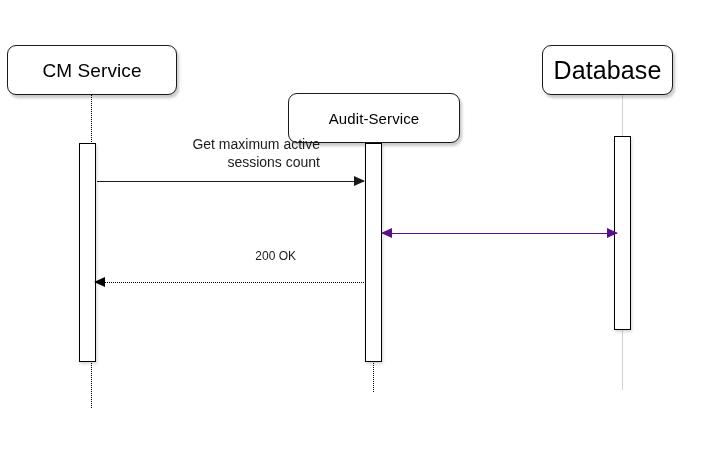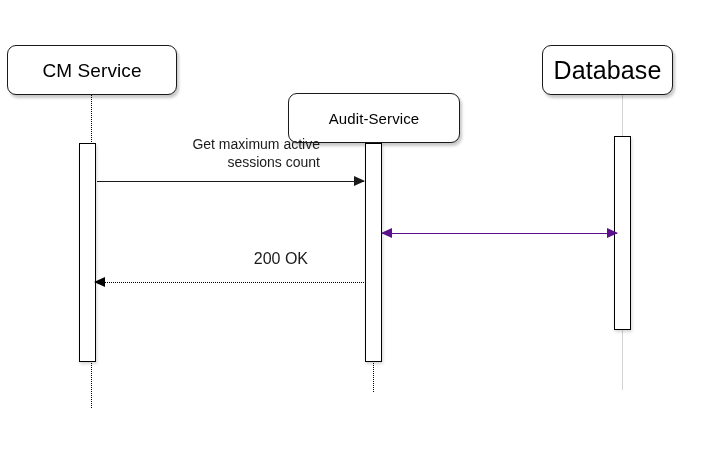--- a/index.html
+++ b/index.html
@@ -149,15 +149,15 @@
   </div>
 
   <div class="msg" id="msg-2" style="left: 95px; top: 282px; width: 271px;">
     <div class="shaft line-dotted" style="border-top-color: rgb(0, 0, 0);"></div>
     <div class="head left" style="border-right-color: rgb(0, 0, 0);"></div>
   </div>
 
   <div class="msg-label" id="mlab-0" style="left: 140px; top: 136px; width: 180px; font-size: 14px;">Get maximum active
 sessions count</div>
 
-  <div class="msg-label" id="mlab-2" style="left: 188px; top: 249px; width: 120px; font-size: 16px;">200 OK</div>
+  <div class="msg-label" id="mlab-2" style="left: 176px; top: 249px; width: 120px; font-size: 12px;">200 OK</div>
 
 </div>
 
 </body></html>

